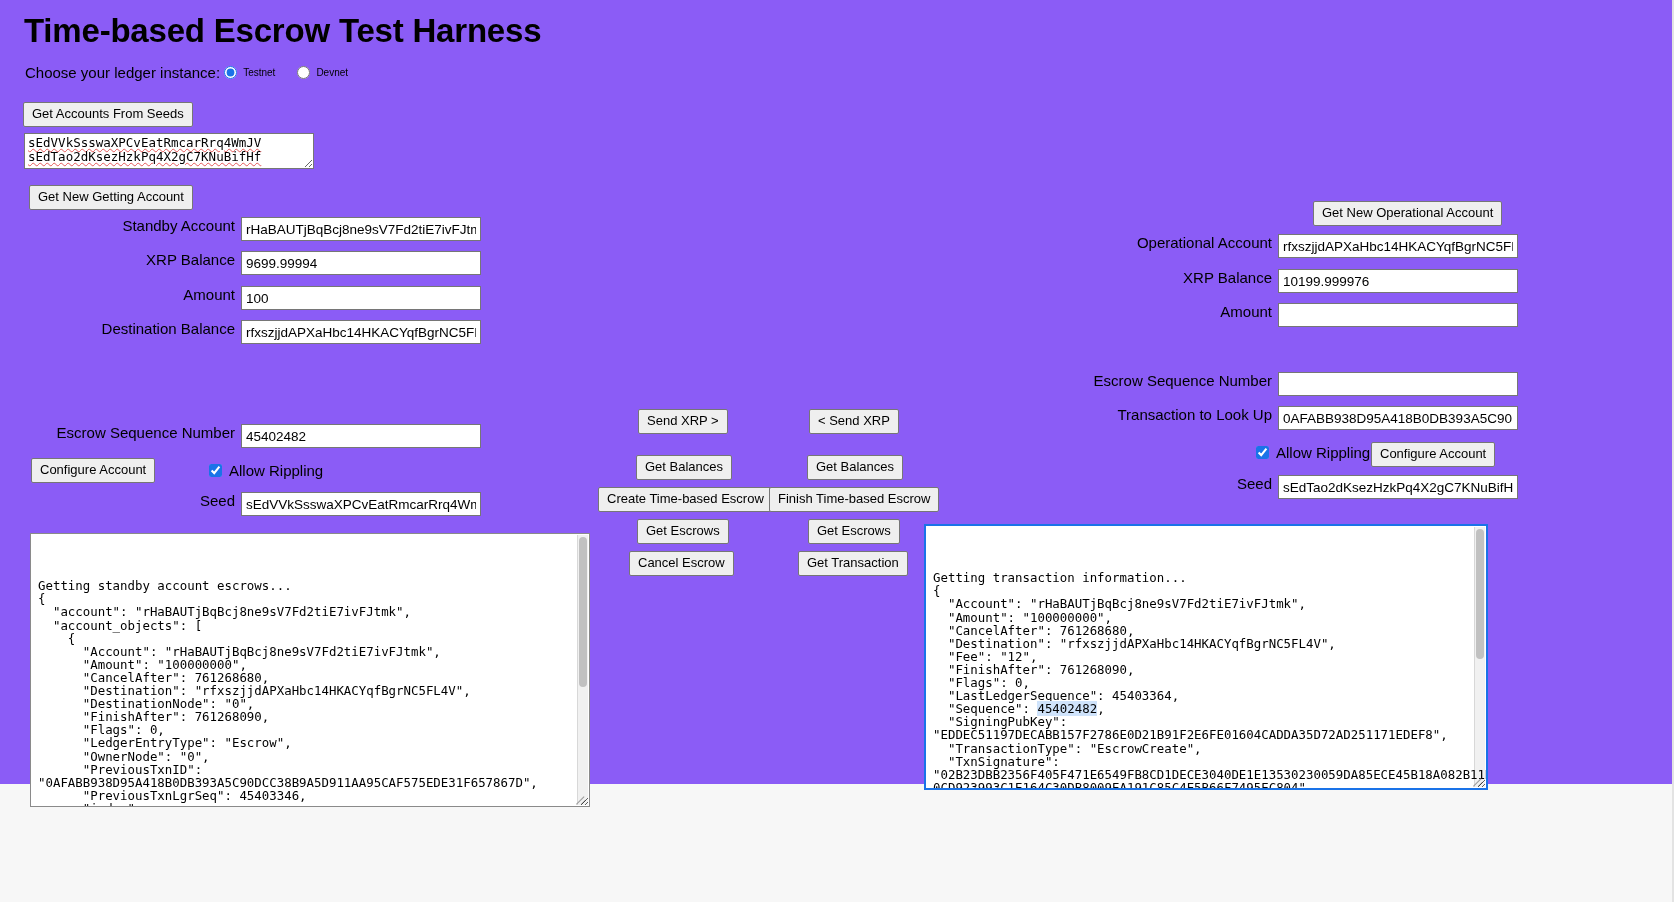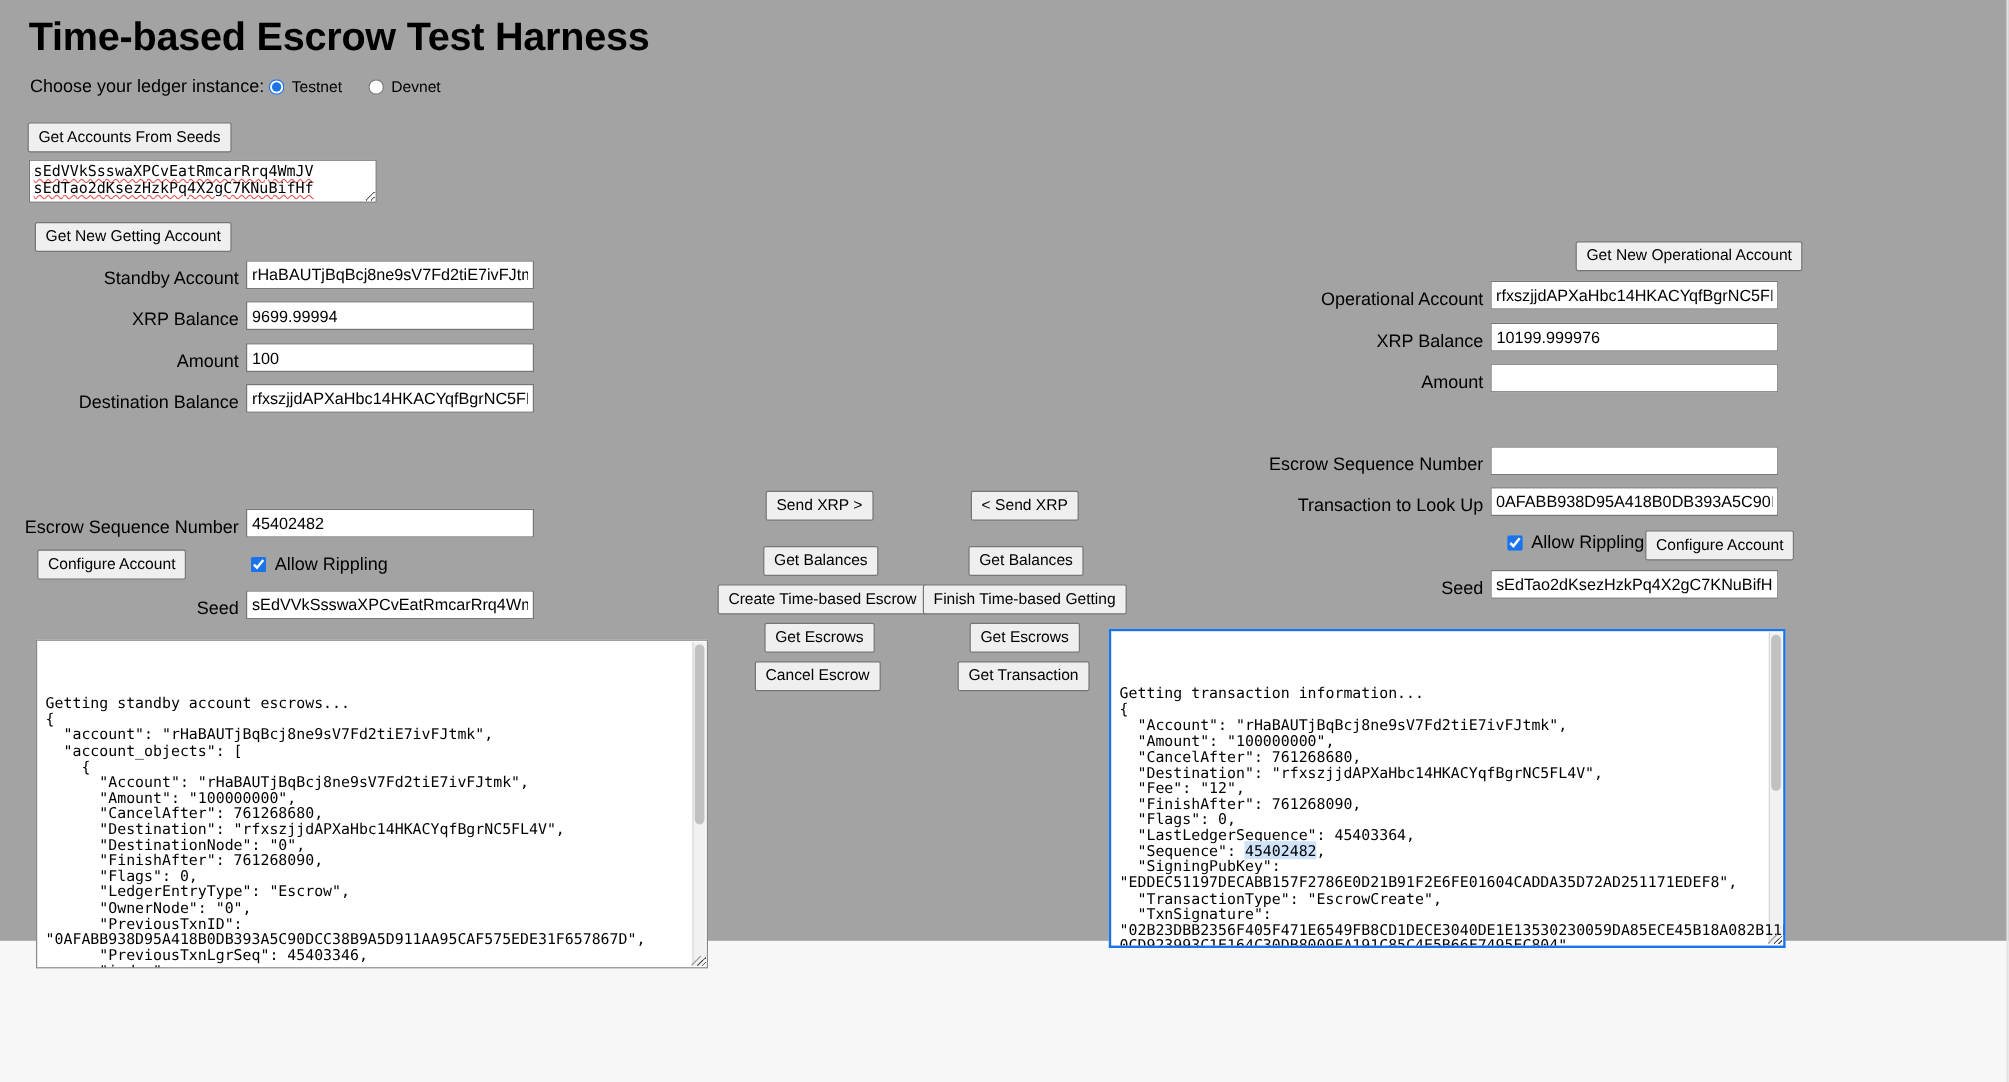--- a/index.html
+++ b/index.html
@@ -8,40 +8,40 @@
     margin: 0; padding: 0;
     width: 1674px; height: 902px;
     background: #f7f7f7;
     font-family: "Liberation Sans", sans-serif;
     color: #000;
     overflow: hidden;
   }
   #page {
     position: relative;
     width: 1674px; height: 784px;
-    background: #a3a3a3;
+    background: #8b5cf6;
   }
   h1.page-title {
     position: absolute;
     left: 24px; top: 12px;
     margin: 0;
     font-size: 33px;
     font-weight: bold;
     letter-spacing: -0.2px;
   }
   .ledger-row {
     position: absolute;
     left: 25px; top: 64px;
     display: flex; align-items: center;
     font-size: 15px;
   }
   .ledger-row .lbl { margin-right: 4px; }
   .radio-wrap { display: flex; align-items: center; margin-right: 22px; }
   .radio-wrap input[type=radio] { margin: 0 6px 0 0; width: 13px; height: 13px; accent-color: #1a73e8; }
-  .radio-wrap label { font-size: 13px; }
+  .radio-wrap label { font-size: 10px; }
 
   button, .btn {
     font-family: "Liberation Sans", sans-serif;
     font-size: 13px;
     background: #efefef;
     border: 1px solid #767676;
     border-radius: 2px;
     padding: 4px 8px;
     color: #000;
     cursor: pointer;
@@ -66,21 +66,21 @@
     text-decoration-color: rgba(220,40,40,0.75);
     text-decoration-style: wavy;
     text-decoration-thickness: 1px;
   }
 
   .btn-new-standby { position: absolute; left: 29px; top: 185px; }
   .btn-new-operational { position: absolute; left: 1313px; top: 201px; }
 
   .field-row {
     position: absolute;
-    display: flex; align-items: flex-end;
+    display: flex; align-items: flex-start; margin-left: 36px;
   }
   .field-row .flabel {
     font-size: 15px;
     text-align: right;
     padding-right: 6px;
     white-space: nowrap;
   }
   .field-row input[type=text] {
     font-family: "Liberation Sans", sans-serif;
     font-size: 13.5px;
@@ -268,21 +268,21 @@
   </div>
 
   <button class="center-btn" style="left:638px; top:409px;">Send XRP &gt;</button>
   <button class="center-btn" style="left:636px; top:455px;">Get Balances</button>
   <button class="center-btn" style="left:598px; top:487px;">Create Time-based Escrow</button>
   <button class="center-btn" style="left:637px; top:519px;">Get Escrows</button>
   <button class="center-btn" style="left:629px; top:551px;">Cancel Escrow</button>
 
   <button class="center-btn" style="left:809px; top:409px;">&lt; Send XRP</button>
   <button class="center-btn" style="left:807px; top:455px;">Get Balances</button>
-  <button class="center-btn" style="left:769px; top:487px;">Finish Time-based Getting</button>
+  <button class="center-btn" style="left:769px; top:487px;">Finish Time-based Escrow</button>
   <button class="center-btn" style="left:808px; top:519px;">Get Escrows</button>
   <button class="center-btn" style="left:798px; top:551px;">Get Transaction</button>
 
   <div class="output-area" id="standby-output">
     <div class="out-scroll">
       <div class="out-thumb" style="top:2px; height:150px;"></div>
     </div>
     <div class="out-text">Getting standby account escrows...
 {
   "account": "rHaBAUTjBqBcj8ne9sV7Fd2tiE7ivFJtmk",

